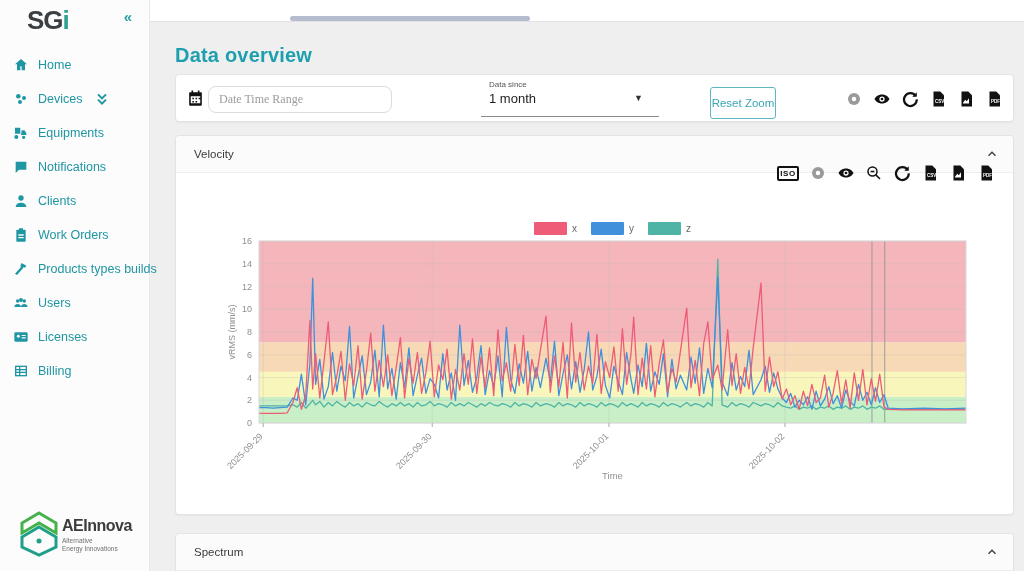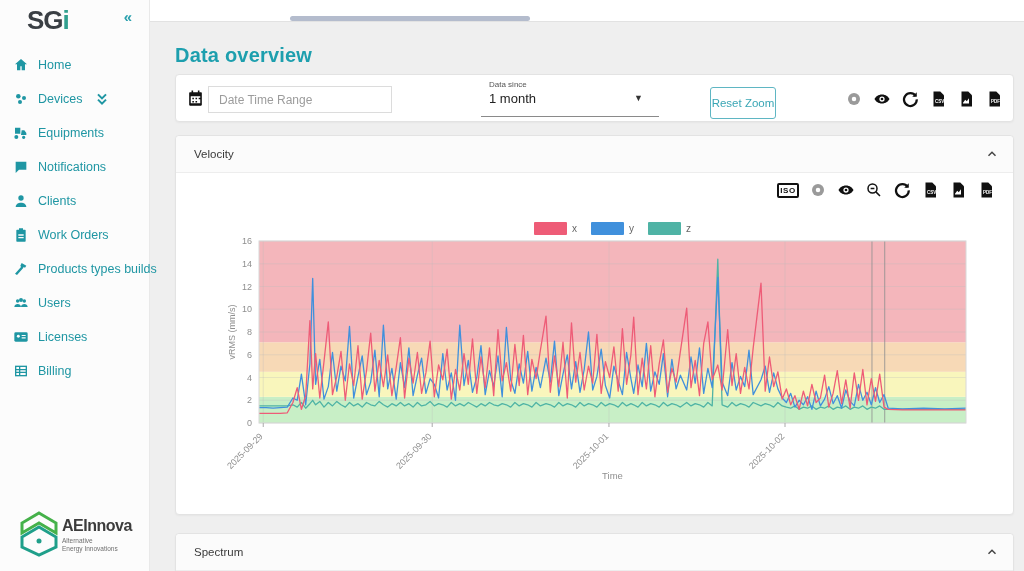--- a/index.html
+++ b/index.html
@@ -29,41 +29,41 @@
   #topbar-scroll-thumb { position:absolute; left:140px; bottom:0px; width:240px; height:5px; background:#b4bccd; border-radius:3px; cursor:pointer; }
 
   
   #main { position:absolute; left:150px; top:22px; width:874px; height:549px; background:#efefef; }
   #page-title { position:absolute; left:25px; top:22px; font-size:20px; font-weight:600; color:#1d9fae; letter-spacing:.2px; }
 
   .card { position:absolute; background:#fff; border:1px solid #e3e3e3; border-radius:4px; box-shadow:0 1px 2px rgba(0,0,0,.04); }
   #toolbar-card { left:25px; top:52px; width:839px; height:48px; }
   .cal-icon { position:absolute; left:10px; top:14px; width:19px; height:19px; color:#111; cursor:pointer; }
   .cal-icon svg { width:19px; height:19px; }
-  #date-range-input { position:absolute; left:32px; top:11px; width:184px; height:27px; border:1px solid #dcdcdc; border-radius:0; padding:0 10px; font-size:12px; color:#ef4444; font-family:Liberation Sans, sans-serif; outline:none; }
+  #date-range-input { position:absolute; left:32px; top:11px; width:184px; height:27px; border:1px solid #dcdcdc; border-radius:8px; padding:0 10px; font-size:12px; color:#ef4444; font-family:Liberation Serif, serif; outline:none; }
   #date-range-input::placeholder { color:#9c9c9c; }
   .select-wrap { position:absolute; left:305px; top:3px; width:130px; height:40px; cursor:pointer; }
   .select-label { position:absolute; left:8px; top:2px; font-size:8px; color:#555; }
   .select-value { position:absolute; left:8px; top:13px; font-size:13px; color:#222;text-align:center; }
   .select-caret { position:absolute; right:-32px; top:15px; font-size:9px; color:#333; }
   .select-underline { position:absolute; left:0; top:38px; width:178px; height:1px; background:#8a8a8a; }
   #reset-zoom-btn { position:absolute; left:534px; top:12px; width:66px; height:32px; background:#fff; border:1px solid #5fb6c3; border-radius:3px; color:#3aa6b5; font-size:11.5px; font-family:"Liberation Sans",sans-serif; cursor:pointer; }
   .icon-row { position:absolute; display:flex; align-items:center; gap:10px; }
   #toolbar-icons { right:10px; top:15px; }
   .tool-ic { width:18px; height:18px; color:#111; cursor:pointer; }
   .tool-ic svg { width:18px; height:18px; display:block; }
   .tool-ic.gray { color:#9a9a9a; }
 
   
   #velocity-panel { left:25px; top:113px; width:839px; height:380px; }
   .panel-header { position:absolute; left:0; top:0; width:100%; height:37px; border-bottom:1px solid #ededed; background:#fbfbfb; border-radius:4px 4px 0 0; }
   .panel-title { position:absolute; left:18px; top:12px; font-size:11.5px; font-weight:normal; color:#3a3a3a; }
   .panel-collapse { position:absolute; right:14px; top:11px; width:14px; height:14px; color:#444; cursor:pointer; }
   .panel-collapse svg { width:14px; height:14px; }
-  #velocity-icons { right:18px; top:45px; }
+  #velocity-icons { right:18px; top:28px; }
   .iso-btn { width:22px; height:15px; border:2px solid #111; border-radius:2px; color:#111; font-size:8px; font-weight:bold; display:flex; align-items:center; justify-content:center; cursor:pointer; letter-spacing:.5px; }
   #velocity-legend { position:absolute; left:83px; top:86px; width:707px; display:flex; justify-content:center; gap:14px; align-items:center; }
   .legend-item { display:flex; align-items:center; gap:5px; cursor:pointer; }
   .legend-swatch { width:33px; height:13px; border-radius:1px; }
   .legend-label { font-size:10px; color:#666; }
   #velocity-chart { position:absolute; left:0; top:95px; width:839px; height:260px; }
 
   
   #spectrum-panel { left:25px; top:511px; width:839px; height:60px; border-radius:4px 4px 0 0; }
 </style>

